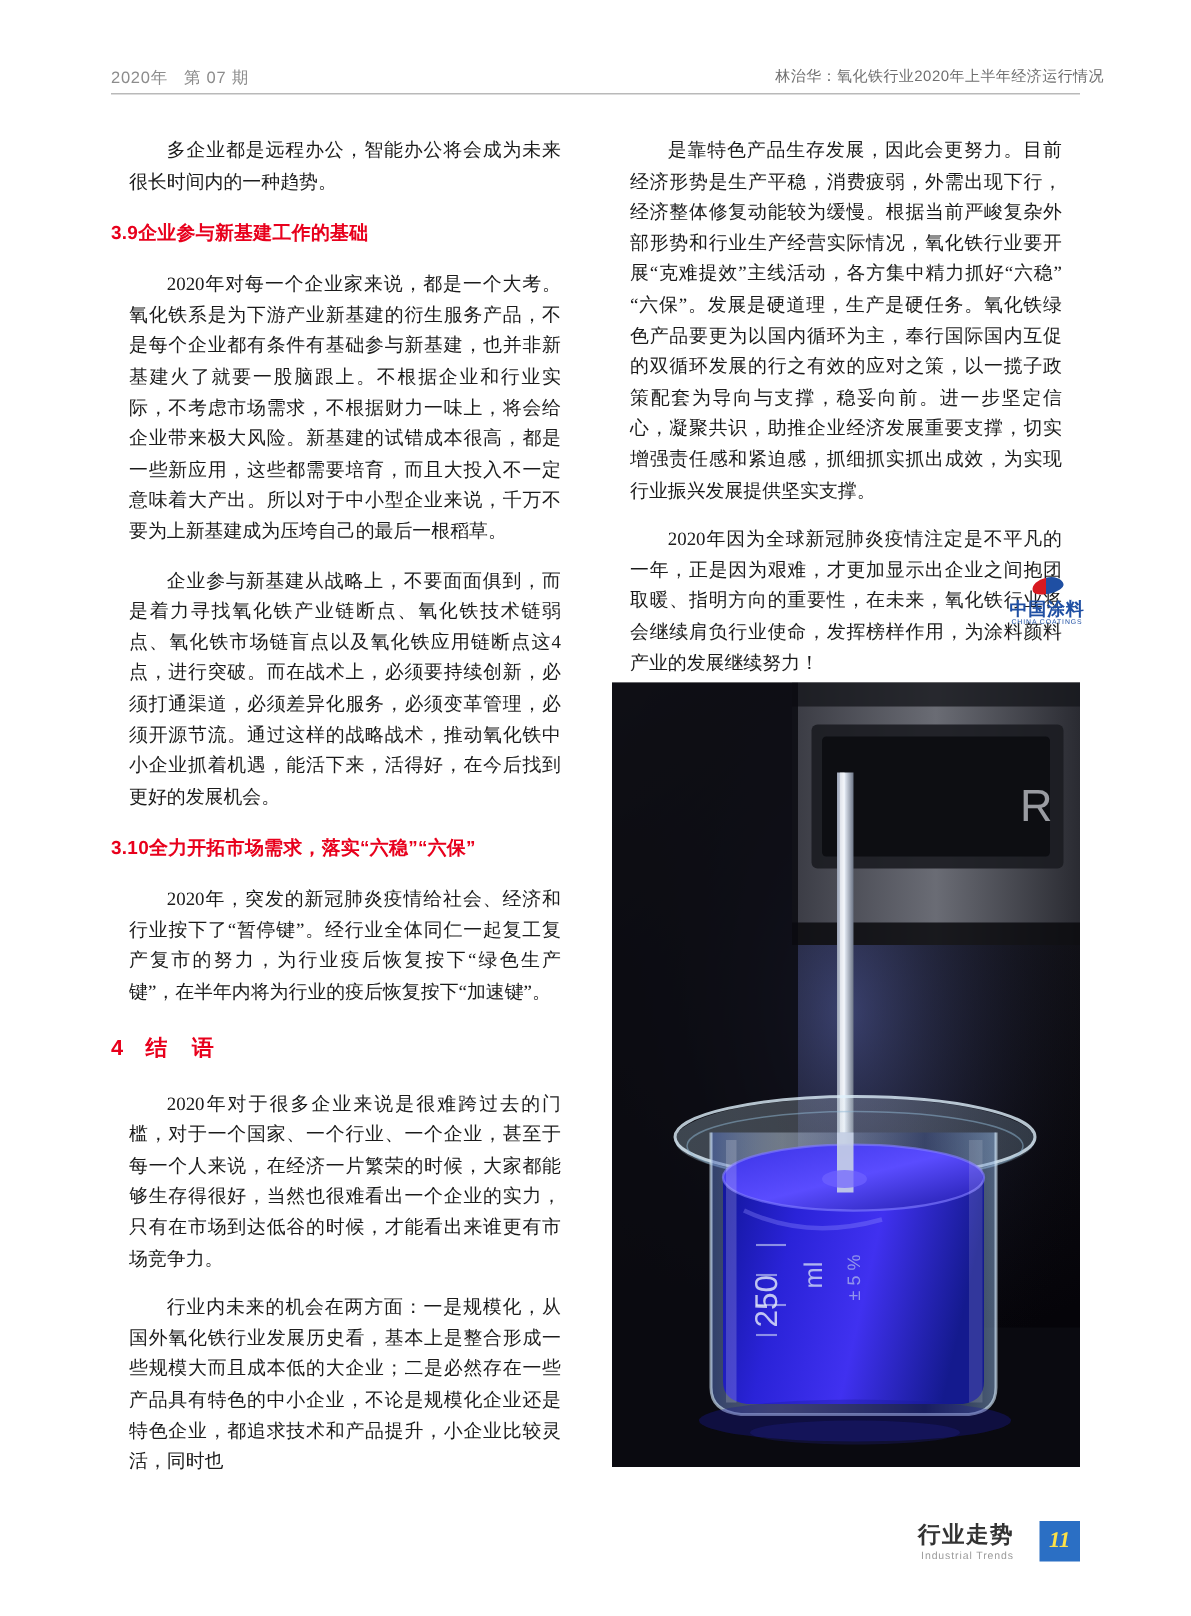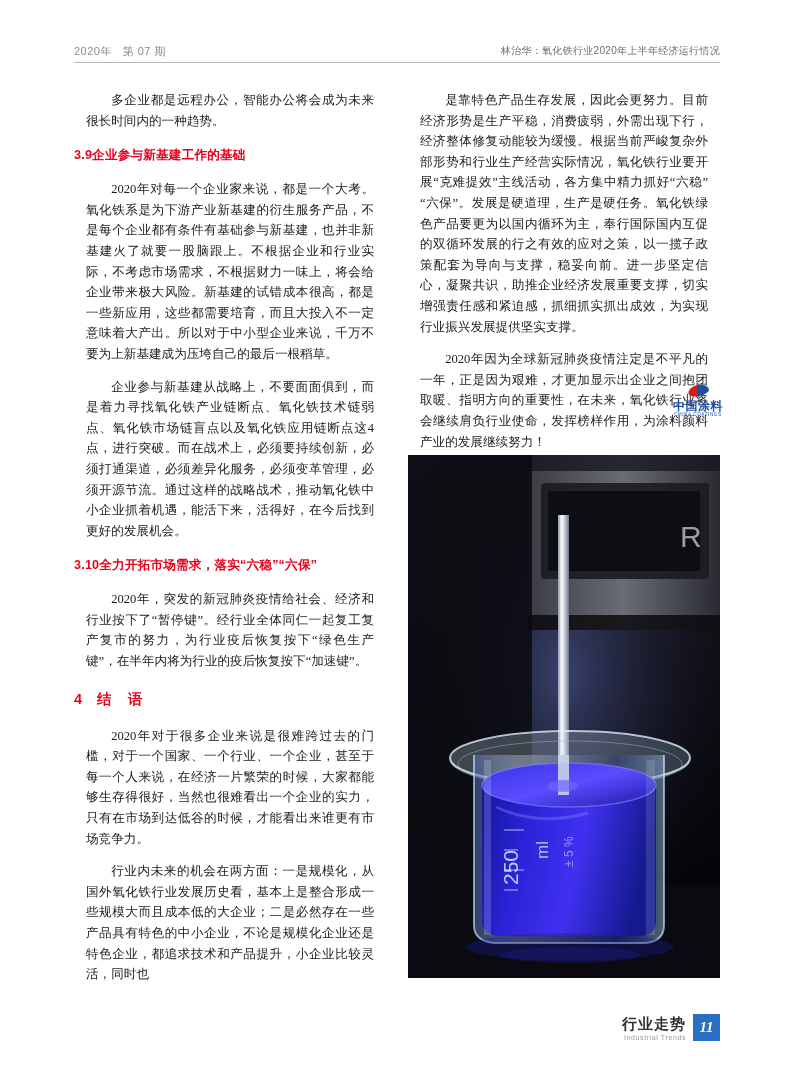--- a/index.html
+++ b/index.html
@@ -17,21 +17,21 @@
     background: #ffffff;
     overflow: hidden;
     box-sizing: border-box;
   }
 
   
   .header {
     position: absolute;
     top: 44px;
     left: 74px;
-    right: 74px;
+    right: 58px;
     height: 22px;
     display: flex;
     align-items: flex-start;
     justify-content: space-between;
   }
   .header-left {
     font-family: "Liberation Sans", sans-serif;
     font-size: 11px;
     color: #8c8c8c;
     letter-spacing: 0.5px;
@@ -146,21 +146,21 @@
   }
   .photo svg { display: block; }
 
   
   .footer {
     position: absolute;
     right: 74px;
     bottom: 36px;
     display: flex;
     align-items: flex-end;
-    gap: 7px;
+    gap: 17px;
   }
   .footer-text {
     text-align: right;
     line-height: 1.05;
   }
   .footer-cn {
     font-family: "Liberation Sans", sans-serif;
     font-size: 15px;
     font-weight: bold;
     color: #333333;
@@ -170,21 +170,21 @@
     font-family: "Liberation Sans", sans-serif;
     font-size: 7px;
     color: #9a9a9a;
     letter-spacing: 0.6px;
     margin-top: 2px;
   }
   .footer-page {
     width: 27px;
     height: 27px;
     background: #2b6fc4;
-    color: #fef9c3;
+    color: #fde047;
     font-family: "Liberation Serif", serif;
     font-style: italic;
     font-weight: bold;
     font-size: 15px;
     display: flex;
     align-items: center;
     justify-content: center;
   }
 </style>
 </head>

